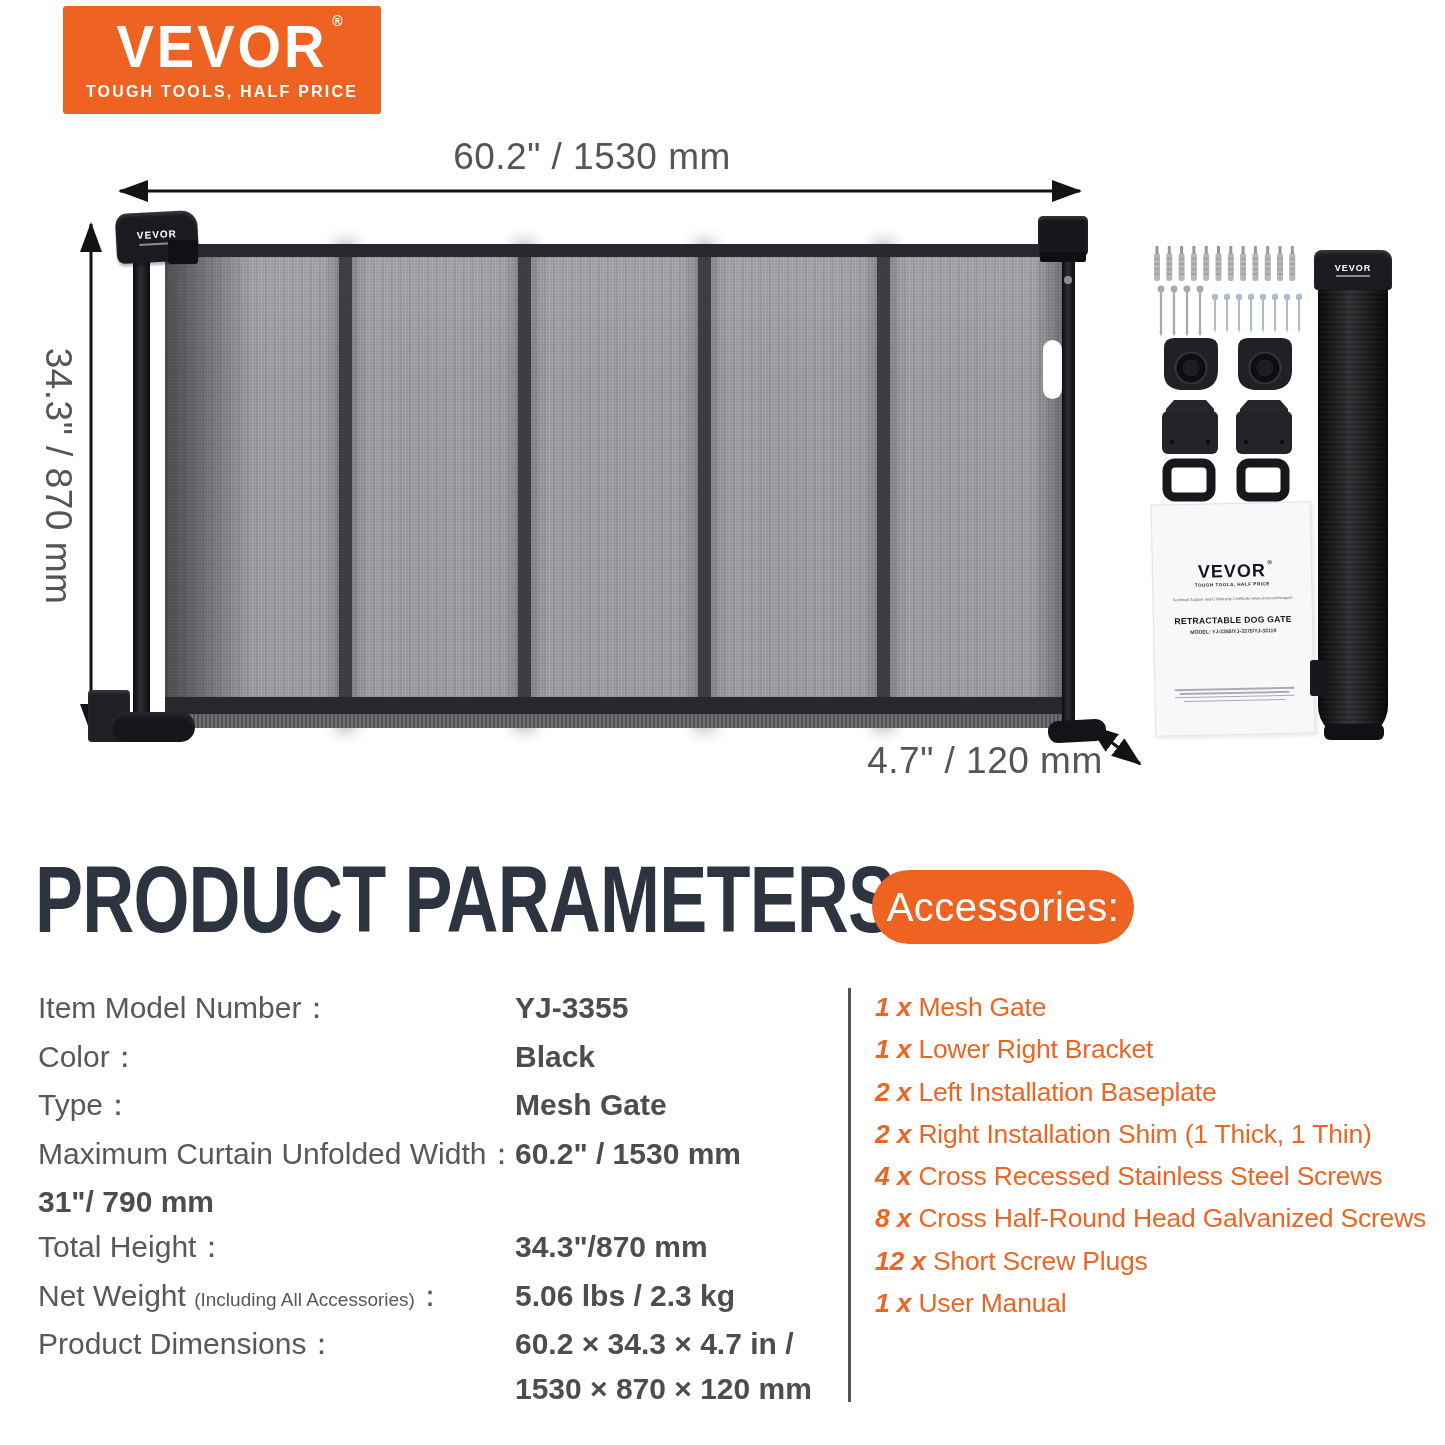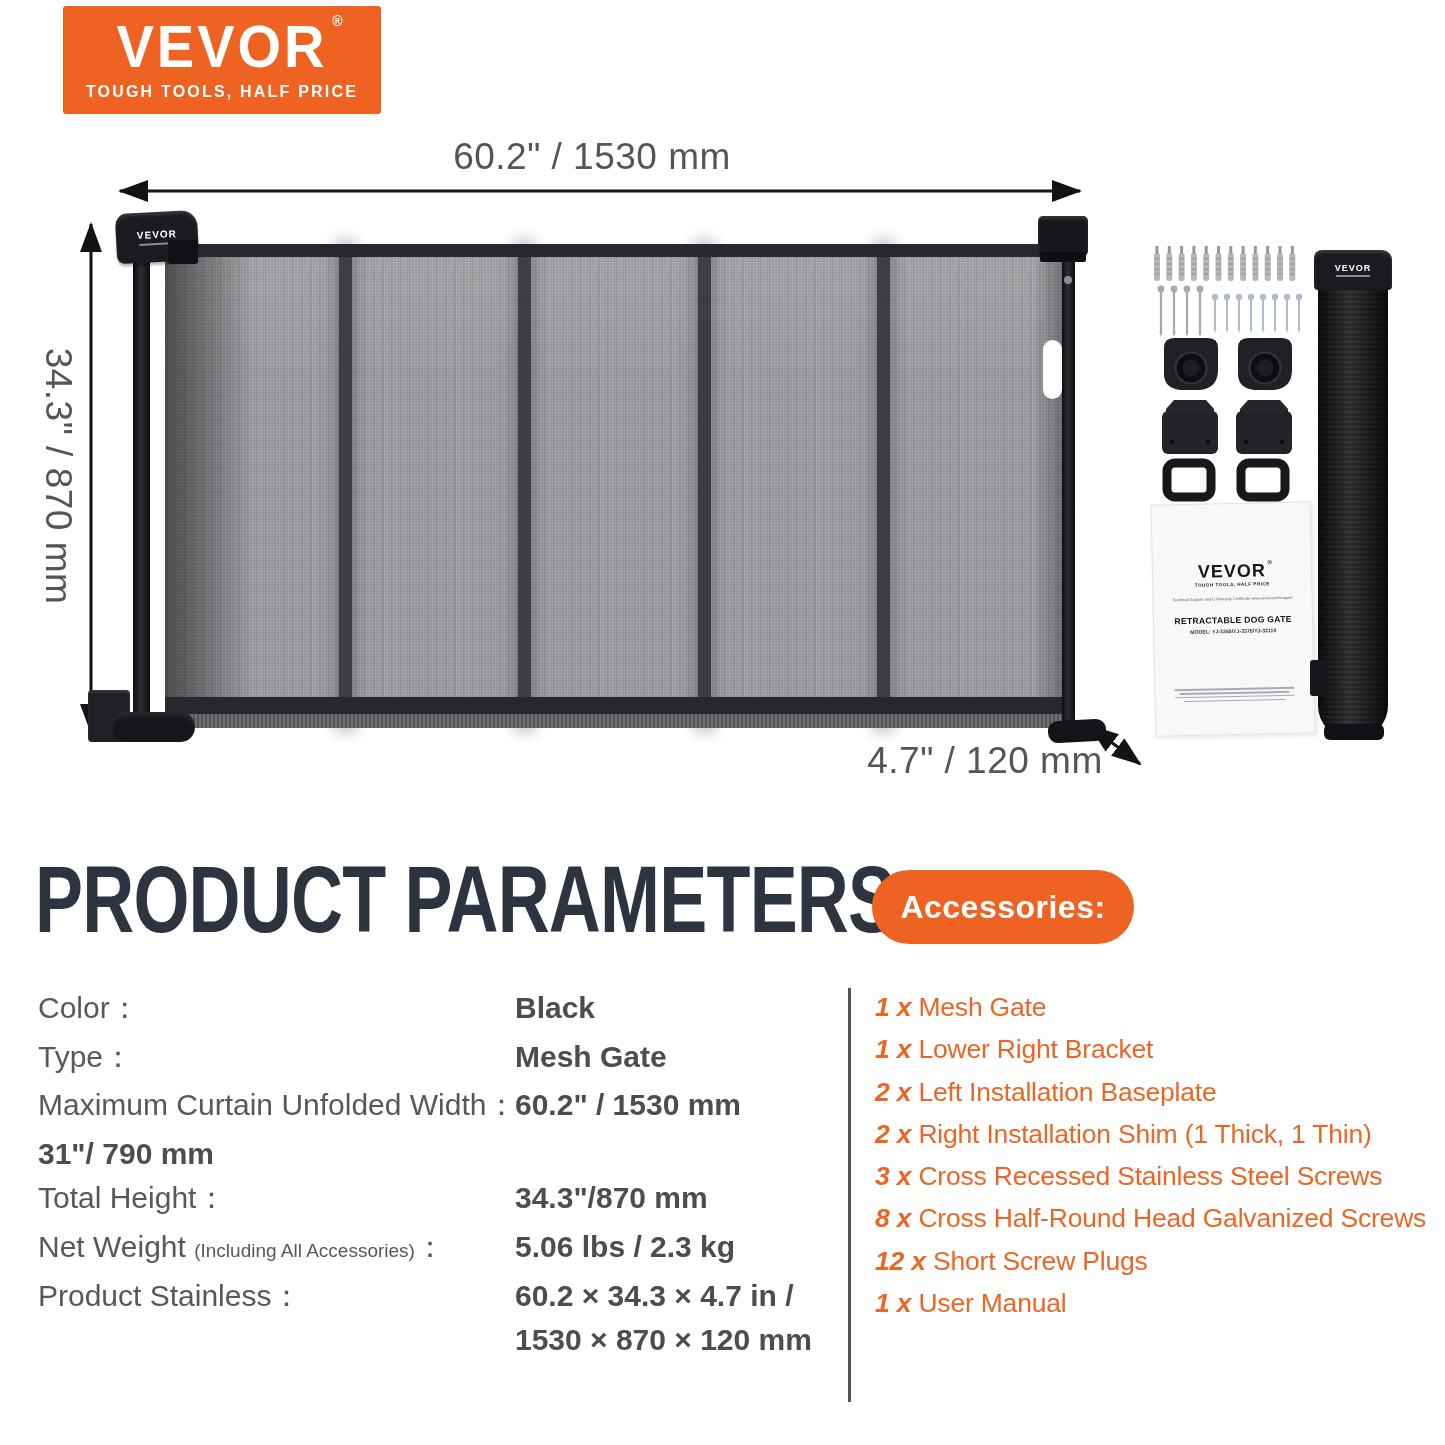--- a/index.html
+++ b/index.html
@@ -91,21 +91,21 @@
   .roll-cap-line{width:34px;height:1.6px;background:#8a8b90;margin-top:2px;}
   .roll-tab{position:absolute;left:1310px;top:660px;width:18px;height:36px;background:#17181c;border-radius:3px;}
   .roll-foot{position:absolute;left:1324px;top:724px;width:60px;height:16px;background:#101114;border-radius:6px;}
 
   
   .pp-heading{position:absolute;left:35px;top:852px;font-size:90px;font-weight:bold;color:#2E3340;
         letter-spacing:-1px;line-height:1.0;transform:scaleX(.8) scaleY(1.05);transform-origin:left top;white-space:nowrap;}
 
   .acc-pill{position:absolute;left:872px;top:870px;width:262px;height:74px;background:#EE6322;border-radius:40px;
         display:flex;align-items:center;justify-content:center;}
-  .acc-pill-text{color:#fff;font-weight:bold;font-size:32px;letter-spacing:.5px;}
+  .acc-pill-text{color:#fff;font-weight:normal;font-size:40px;letter-spacing:.5px;}
 
   .params{position:absolute;left:38px;top:986px;width:806px;}
   .p-row{display:flex;align-items:flex-start;}
   .p-label{width:477px;font-size:30px;color:#57585B;line-height:44.6px;white-space:nowrap;}
   .p-label-note{font-size:19px;}
   .p-value{font-size:30px;font-weight:bold;color:#4C4D50;line-height:44.6px;white-space:nowrap;}
 
   .divider{position:absolute;left:848px;top:988px;width:3px;height:414px;background:#515254;}
 
   .acc-list{position:absolute;left:875px;top:986px;width:560px;}
@@ -263,20 +263,27 @@
   <div class="roll-tab"></div>
   <div class="roll-foot"></div>
 
   <div class="pp-heading">PRODUCT PARAMETERS</div>
 
   <div class="acc-pill">
     <span class="acc-pill-text">Accessories:</span>
   </div>
 
   <div class="params" id="params">
+  <div class="p-row">
+    <div class="p-label"><span class="p-label-main">Item Model Number</span><span class="p-label-note"></span><span class="p-colon">：</span></div>
+    <div class="p-value">
+      <div>YJ-3355</div>
+      <div></div>
+    </div>
+  </div>
 
   <div class="p-row">
     <div class="p-label"><span class="p-label-main">Color</span><span class="p-label-note"></span><span class="p-colon">：</span></div>
     <div class="p-value">
       <div>Black</div>
       <div></div>
     </div>
   </div>
 
   <div class="p-row">
@@ -312,39 +319,39 @@
 
   <div class="p-row">
     <div class="p-label"><span class="p-label-main">Net Weight </span><span class="p-label-note">(Including All Accessories)</span><span class="p-colon">：</span></div>
     <div class="p-value">
       <div>5.06 lbs / 2.3 kg</div>
       <div></div>
     </div>
   </div>
 
   <div class="p-row">
-    <div class="p-label"><span class="p-label-main">Product Stainless</span><span class="p-label-note"></span><span class="p-colon">：</span></div>
+    <div class="p-label"><span class="p-label-main">Product Dimensions</span><span class="p-label-note"></span><span class="p-colon">：</span></div>
     <div class="p-value">
       <div>60.2 × 34.3 × 4.7 in /</div>
       <div>1530 × 870 × 120 mm</div>
     </div>
   </div>
 </div>
   <div class="divider"></div>
   <div class="acc-list" id="acc-list">
   <div class="a-item"><span class="a-qty">1 x</span> <span class="a-name">Mesh Gate</span></div>
 
 
   <div class="a-item"><span class="a-qty">1 x</span> <span class="a-name">Lower Right Bracket</span></div>
 
   <div class="a-item"><span class="a-qty">2 x</span> <span class="a-name">Left Installation Baseplate</span></div>
 
   <div class="a-item"><span class="a-qty">2 x</span> <span class="a-name">Right Installation Shim (1 Thick, 1 Thin)</span></div>
 
-  <div class="a-item"><span class="a-qty">3 x</span> <span class="a-name">Cross Recessed Stainless Steel Screws</span></div>
+  <div class="a-item"><span class="a-qty">4 x</span> <span class="a-name">Cross Recessed Stainless Steel Screws</span></div>
 
   <div class="a-item"><span class="a-qty">8 x</span> <span class="a-name">Cross Half-Round Head Galvanized Screws</span></div>
 
   <div class="a-item"><span class="a-qty">12 x</span> <span class="a-name">Short Screw Plugs</span></div>
 
   <div class="a-item"><span class="a-qty">1 x</span> <span class="a-name">User Manual</span></div>
 </div>
 
 </div>
 

